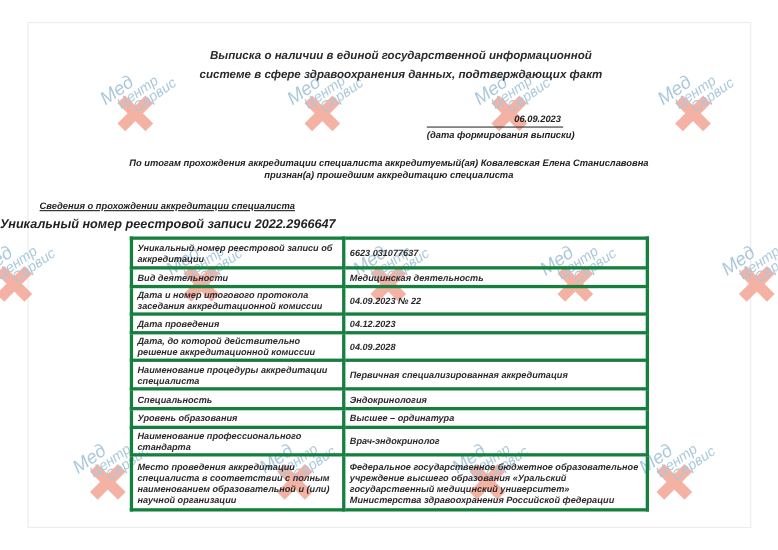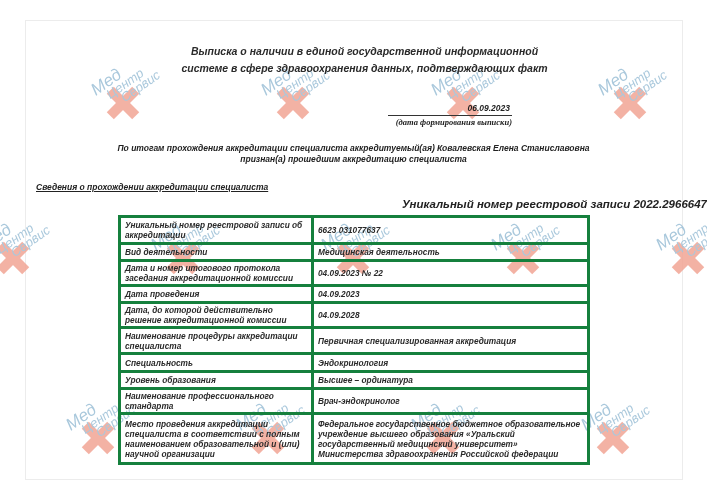--- a/index.html
+++ b/index.html
@@ -7,24 +7,24 @@
          font-family:"Liberation Sans", sans-serif; color:#222; }
   .page { position:absolute; left:25px; top:20px; width:656px; height:458px;
           border:1px solid #ececec; background:#fff; }
   .wm-layer { position:absolute; left:0; top:0; width:707px; height:500px; pointer-events:none; z-index:1; }
   .wm { position:absolute; width:80px; height:80px; }
   .content { position:absolute; left:0; top:0; width:707px; height:500px; z-index:2; }
   .t { position:absolute; font-style:italic; font-weight:bold; white-space:nowrap; }
   .title { left:0; width:707px; top:43px; text-align:center; font-size:10.5px; line-height:17px; color:#2a2a2a;margin-left:11px; }
   .date-val { left:390px; width:120px; top:103px; font-size:8.5px; text-align:right; padding-right:2px; }
   .date-line { position:absolute; left:388px; top:115px; width:124px; border-top:1px solid #333; }
-  .date-cap { left:388px; width:124px; top:117px; font-size:8.5px; text-align:right; font-weight:bold;font-family:Liberation Serif, serif; }
+  .date-cap { left:388px; width:124px; top:117px; font-size:8.5px; text-align:left; font-weight:bold; }
   .result { left:0; width:707px; top:143px; text-align:center; font-size:8.5px; line-height:11px; }
   .subhead { left:0; width:707px; top:182px; text-align:left; font-size:8.5px; text-decoration:underline;padding-left:36px; }
-  .regnum { left:0; width:707px; top:198px; text-align:right; font-size:11.5px; }
+  .regnum { left:0; width:707px; top:198px; text-align:left; font-size:11.5px; }
   table.info { position:absolute; left:118px; top:215px; width:472px; border-collapse:collapse;
                font-style:italic; font-weight:bold; font-size:8.3px; line-height:10px; color:#2a2a2a;
                border:1.5px solid #333; }
   table.info td { border:3px solid #15803d; padding:1px 4px; vertical-align:middle; }
   table.info td.k { width:182px; }
 </style>
 </head>
 <body>
 
 <div class="page"></div>
@@ -202,21 +202,21 @@
       <tr style="height:17px">
         <td class="k">Вид деятельности</td>
         <td>Медицинская деятельность</td>
       </tr>
       <tr style="height:25px">
         <td class="k">Дата и номер итогового протокола заседания аккредитационной комиссии</td>
         <td>04.09.2023 № 22</td>
       </tr>
       <tr style="height:17px">
         <td class="k">Дата проведения</td>
-        <td>04.09.2023</td>
+        <td>04.12.2023</td>
       </tr>
       <tr style="height:25px">
         <td class="k">Дата, до которой действительно решение аккредитационной комиссии</td>
         <td>04.09.2028</td>
       </tr>
       <tr style="height:26px">
         <td class="k">Наименование процедуры аккредитации специалиста</td>
         <td>Первичная специализированная аккредитация</td>
       </tr>
       <tr style="height:18px">

